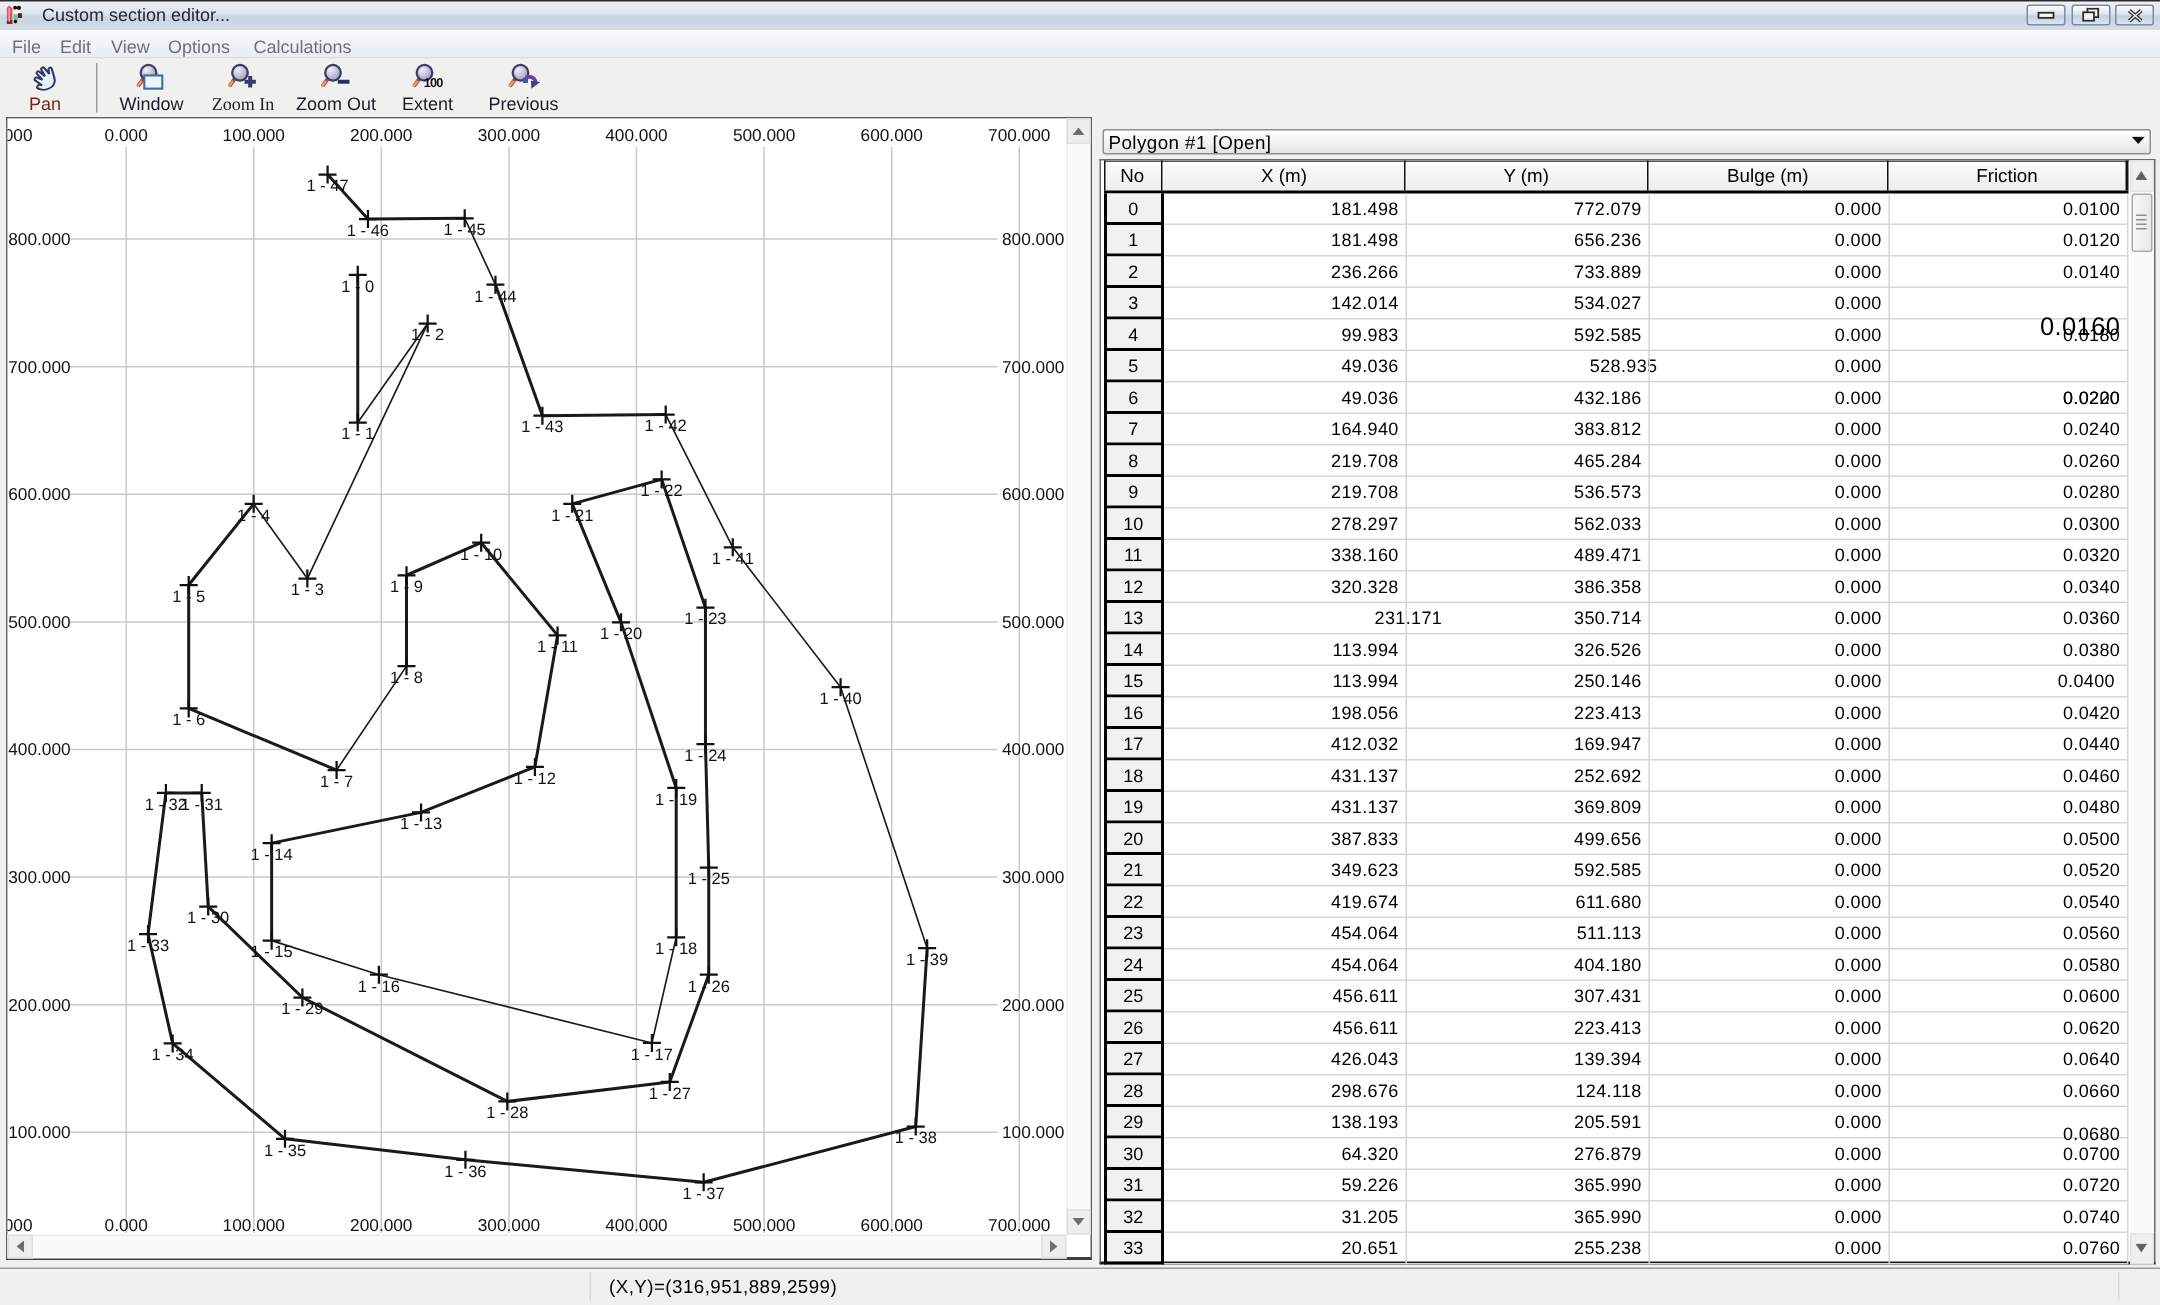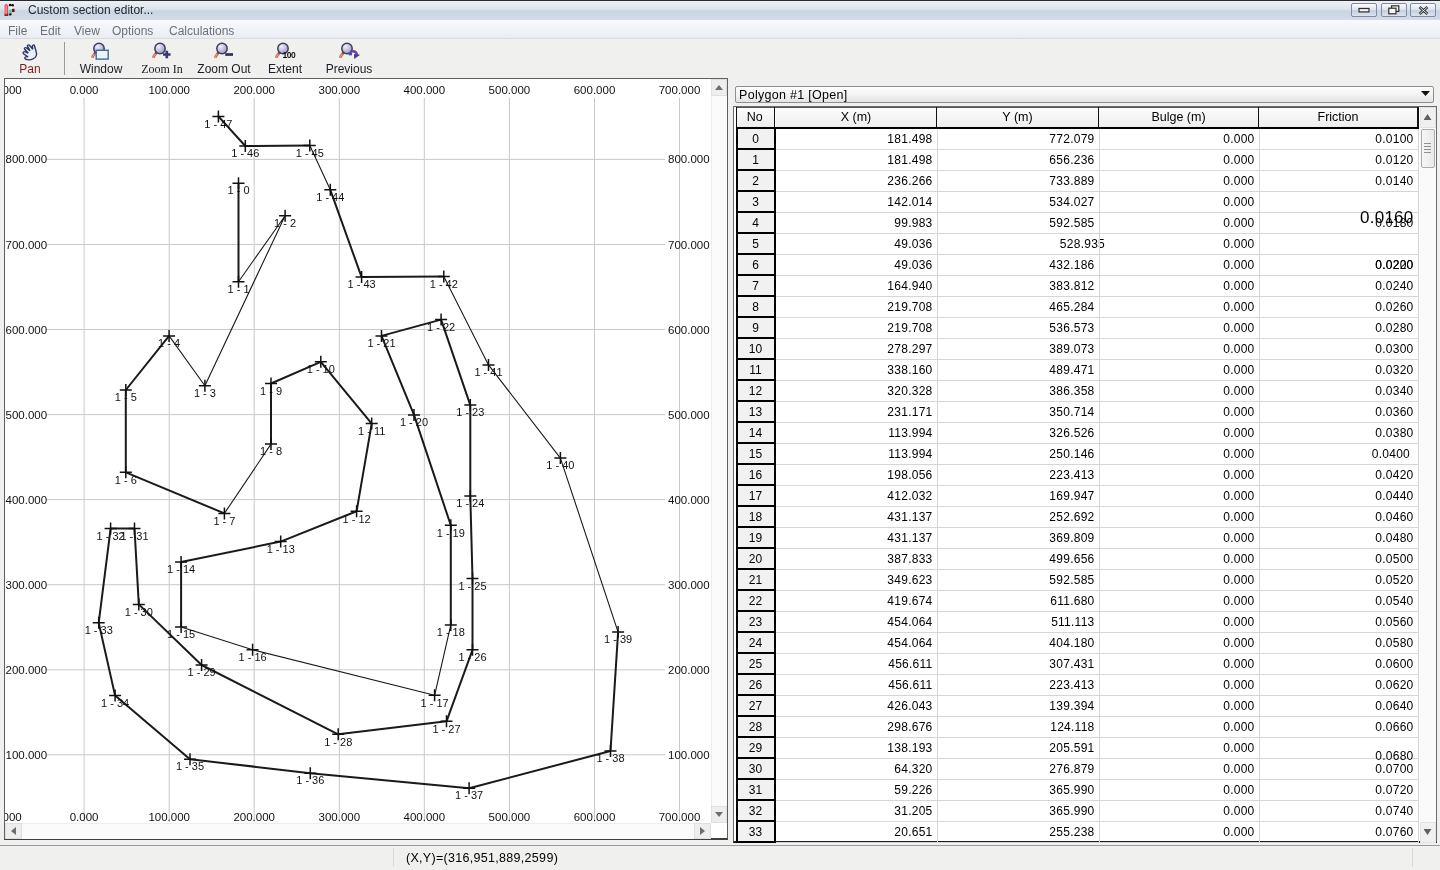--- a/index.html
+++ b/index.html
@@ -348,21 +348,21 @@
 <div style="position:absolute;left:42.5px;top:232.0px;width:642.0px;height:1.0px;background:#d6d6d6;"></div>
 <div style="position:absolute;left:42.5px;top:212.0px;width:157.0px;height:20.0px;font-size:12px;letter-spacing:0.25px;display:flex;align-items:center;justify-content:flex-end;">219.708</div>
 <div style="position:absolute;left:203.5px;top:212.0px;width:158.0px;height:20.0px;font-size:12px;letter-spacing:0.25px;display:flex;align-items:center;justify-content:flex-end;">536.573</div>
 <div style="position:absolute;left:365.5px;top:212.0px;width:156.0px;height:20.0px;font-size:12px;letter-spacing:0.25px;display:flex;align-items:center;justify-content:flex-end;">0.000</div>
 <div style="position:absolute;left:525.5px;top:212.0px;width:155.0px;height:20.0px;font-size:12px;letter-spacing:0.25px;display:flex;align-items:center;justify-content:flex-end;">0.0280</div>
 <div style="position:absolute;left:4.5px;top:233.0px;width:36.0px;height:19.0px;background:#f1f1f1;"></div>
 <div style="position:absolute;left:2.5px;top:252.0px;width:40.0px;height:2.0px;background:#000;"></div>
 <div style="position:absolute;left:4.5px;top:233.0px;width:36.0px;height:19.0px;font-size:12px;display:flex;align-items:center;justify-content:center;">10</div>
 <div style="position:absolute;left:42.5px;top:253.0px;width:642.0px;height:1.0px;background:#d6d6d6;"></div>
 <div style="position:absolute;left:42.5px;top:233.0px;width:157.0px;height:20.0px;font-size:12px;letter-spacing:0.25px;display:flex;align-items:center;justify-content:flex-end;">278.297</div>
-<div style="position:absolute;left:203.5px;top:233.0px;width:158.0px;height:20.0px;font-size:12px;letter-spacing:0.25px;display:flex;align-items:center;justify-content:flex-end;">389.073</div>
+<div style="position:absolute;left:203.5px;top:233.0px;width:158.0px;height:20.0px;font-size:12px;letter-spacing:0.25px;display:flex;align-items:center;justify-content:flex-end;">562.033</div>
 <div style="position:absolute;left:365.5px;top:233.0px;width:156.0px;height:20.0px;font-size:12px;letter-spacing:0.25px;display:flex;align-items:center;justify-content:flex-end;">0.000</div>
 <div style="position:absolute;left:525.5px;top:233.0px;width:155.0px;height:20.0px;font-size:12px;letter-spacing:0.25px;display:flex;align-items:center;justify-content:flex-end;">0.0300</div>
 <div style="position:absolute;left:4.5px;top:254.0px;width:36.0px;height:19.0px;background:#f1f1f1;"></div>
 <div style="position:absolute;left:2.5px;top:273.0px;width:40.0px;height:2.0px;background:#000;"></div>
 <div style="position:absolute;left:4.5px;top:254.0px;width:36.0px;height:19.0px;font-size:12px;display:flex;align-items:center;justify-content:center;">11</div>
 <div style="position:absolute;left:42.5px;top:274.0px;width:642.0px;height:1.0px;background:#d6d6d6;"></div>
 <div style="position:absolute;left:42.5px;top:254.0px;width:157.0px;height:20.0px;font-size:12px;letter-spacing:0.25px;display:flex;align-items:center;justify-content:flex-end;">338.160</div>
 <div style="position:absolute;left:203.5px;top:254.0px;width:158.0px;height:20.0px;font-size:12px;letter-spacing:0.25px;display:flex;align-items:center;justify-content:flex-end;">489.471</div>
 <div style="position:absolute;left:365.5px;top:254.0px;width:156.0px;height:20.0px;font-size:12px;letter-spacing:0.25px;display:flex;align-items:center;justify-content:flex-end;">0.000</div>
 <div style="position:absolute;left:525.5px;top:254.0px;width:155.0px;height:20.0px;font-size:12px;letter-spacing:0.25px;display:flex;align-items:center;justify-content:flex-end;">0.0320</div>
@@ -371,21 +371,21 @@
 <div style="position:absolute;left:4.5px;top:275.0px;width:36.0px;height:19.0px;font-size:12px;display:flex;align-items:center;justify-content:center;">12</div>
 <div style="position:absolute;left:42.5px;top:295.0px;width:642.0px;height:1.0px;background:#d6d6d6;"></div>
 <div style="position:absolute;left:42.5px;top:275.0px;width:157.0px;height:20.0px;font-size:12px;letter-spacing:0.25px;display:flex;align-items:center;justify-content:flex-end;">320.328</div>
 <div style="position:absolute;left:203.5px;top:275.0px;width:158.0px;height:20.0px;font-size:12px;letter-spacing:0.25px;display:flex;align-items:center;justify-content:flex-end;">386.358</div>
 <div style="position:absolute;left:365.5px;top:275.0px;width:156.0px;height:20.0px;font-size:12px;letter-spacing:0.25px;display:flex;align-items:center;justify-content:flex-end;">0.000</div>
 <div style="position:absolute;left:525.5px;top:275.0px;width:155.0px;height:20.0px;font-size:12px;letter-spacing:0.25px;display:flex;align-items:center;justify-content:flex-end;">0.0340</div>
 <div style="position:absolute;left:4.5px;top:296.0px;width:36.0px;height:19.0px;background:#f1f1f1;"></div>
 <div style="position:absolute;left:2.5px;top:315.0px;width:40.0px;height:2.0px;background:#000;"></div>
 <div style="position:absolute;left:4.5px;top:296.0px;width:36.0px;height:19.0px;font-size:12px;display:flex;align-items:center;justify-content:center;">13</div>
 <div style="position:absolute;left:42.5px;top:316.0px;width:642.0px;height:1.0px;background:#d6d6d6;"></div>
-<div style="position:absolute;left:42.5px;top:296.0px;width:157.0px;height:20.0px;font-size:12px;letter-spacing:0.25px;display:flex;align-items:center;justify-content:flex-end;">231.171</div>
+<div style="position:absolute;left:42.5px;top:296.0px;width:157.0px;height:20.0px;font-size:12px;letter-spacing:0.25px;display:flex;align-items:center;justify-content:flex-end;padding-left:29px;">231.171</div>
 <div style="position:absolute;left:203.5px;top:296.0px;width:158.0px;height:20.0px;font-size:12px;letter-spacing:0.25px;display:flex;align-items:center;justify-content:flex-end;">350.714</div>
 <div style="position:absolute;left:365.5px;top:296.0px;width:156.0px;height:20.0px;font-size:12px;letter-spacing:0.25px;display:flex;align-items:center;justify-content:flex-end;">0.000</div>
 <div style="position:absolute;left:525.5px;top:296.0px;width:155.0px;height:20.0px;font-size:12px;letter-spacing:0.25px;display:flex;align-items:center;justify-content:flex-end;">0.0360</div>
 <div style="position:absolute;left:4.5px;top:317.0px;width:36.0px;height:19.0px;background:#f1f1f1;"></div>
 <div style="position:absolute;left:2.5px;top:336.0px;width:40.0px;height:2.0px;background:#000;"></div>
 <div style="position:absolute;left:4.5px;top:317.0px;width:36.0px;height:19.0px;font-size:12px;display:flex;align-items:center;justify-content:center;">14</div>
 <div style="position:absolute;left:42.5px;top:337.0px;width:642.0px;height:1.0px;background:#d6d6d6;"></div>
 <div style="position:absolute;left:42.5px;top:317.0px;width:157.0px;height:20.0px;font-size:12px;letter-spacing:0.25px;display:flex;align-items:center;justify-content:flex-end;">113.994</div>
 <div style="position:absolute;left:203.5px;top:317.0px;width:158.0px;height:20.0px;font-size:12px;letter-spacing:0.25px;display:flex;align-items:center;justify-content:flex-end;">326.526</div>
 <div style="position:absolute;left:365.5px;top:317.0px;width:156.0px;height:20.0px;font-size:12px;letter-spacing:0.25px;display:flex;align-items:center;justify-content:flex-end;">0.000</div>

